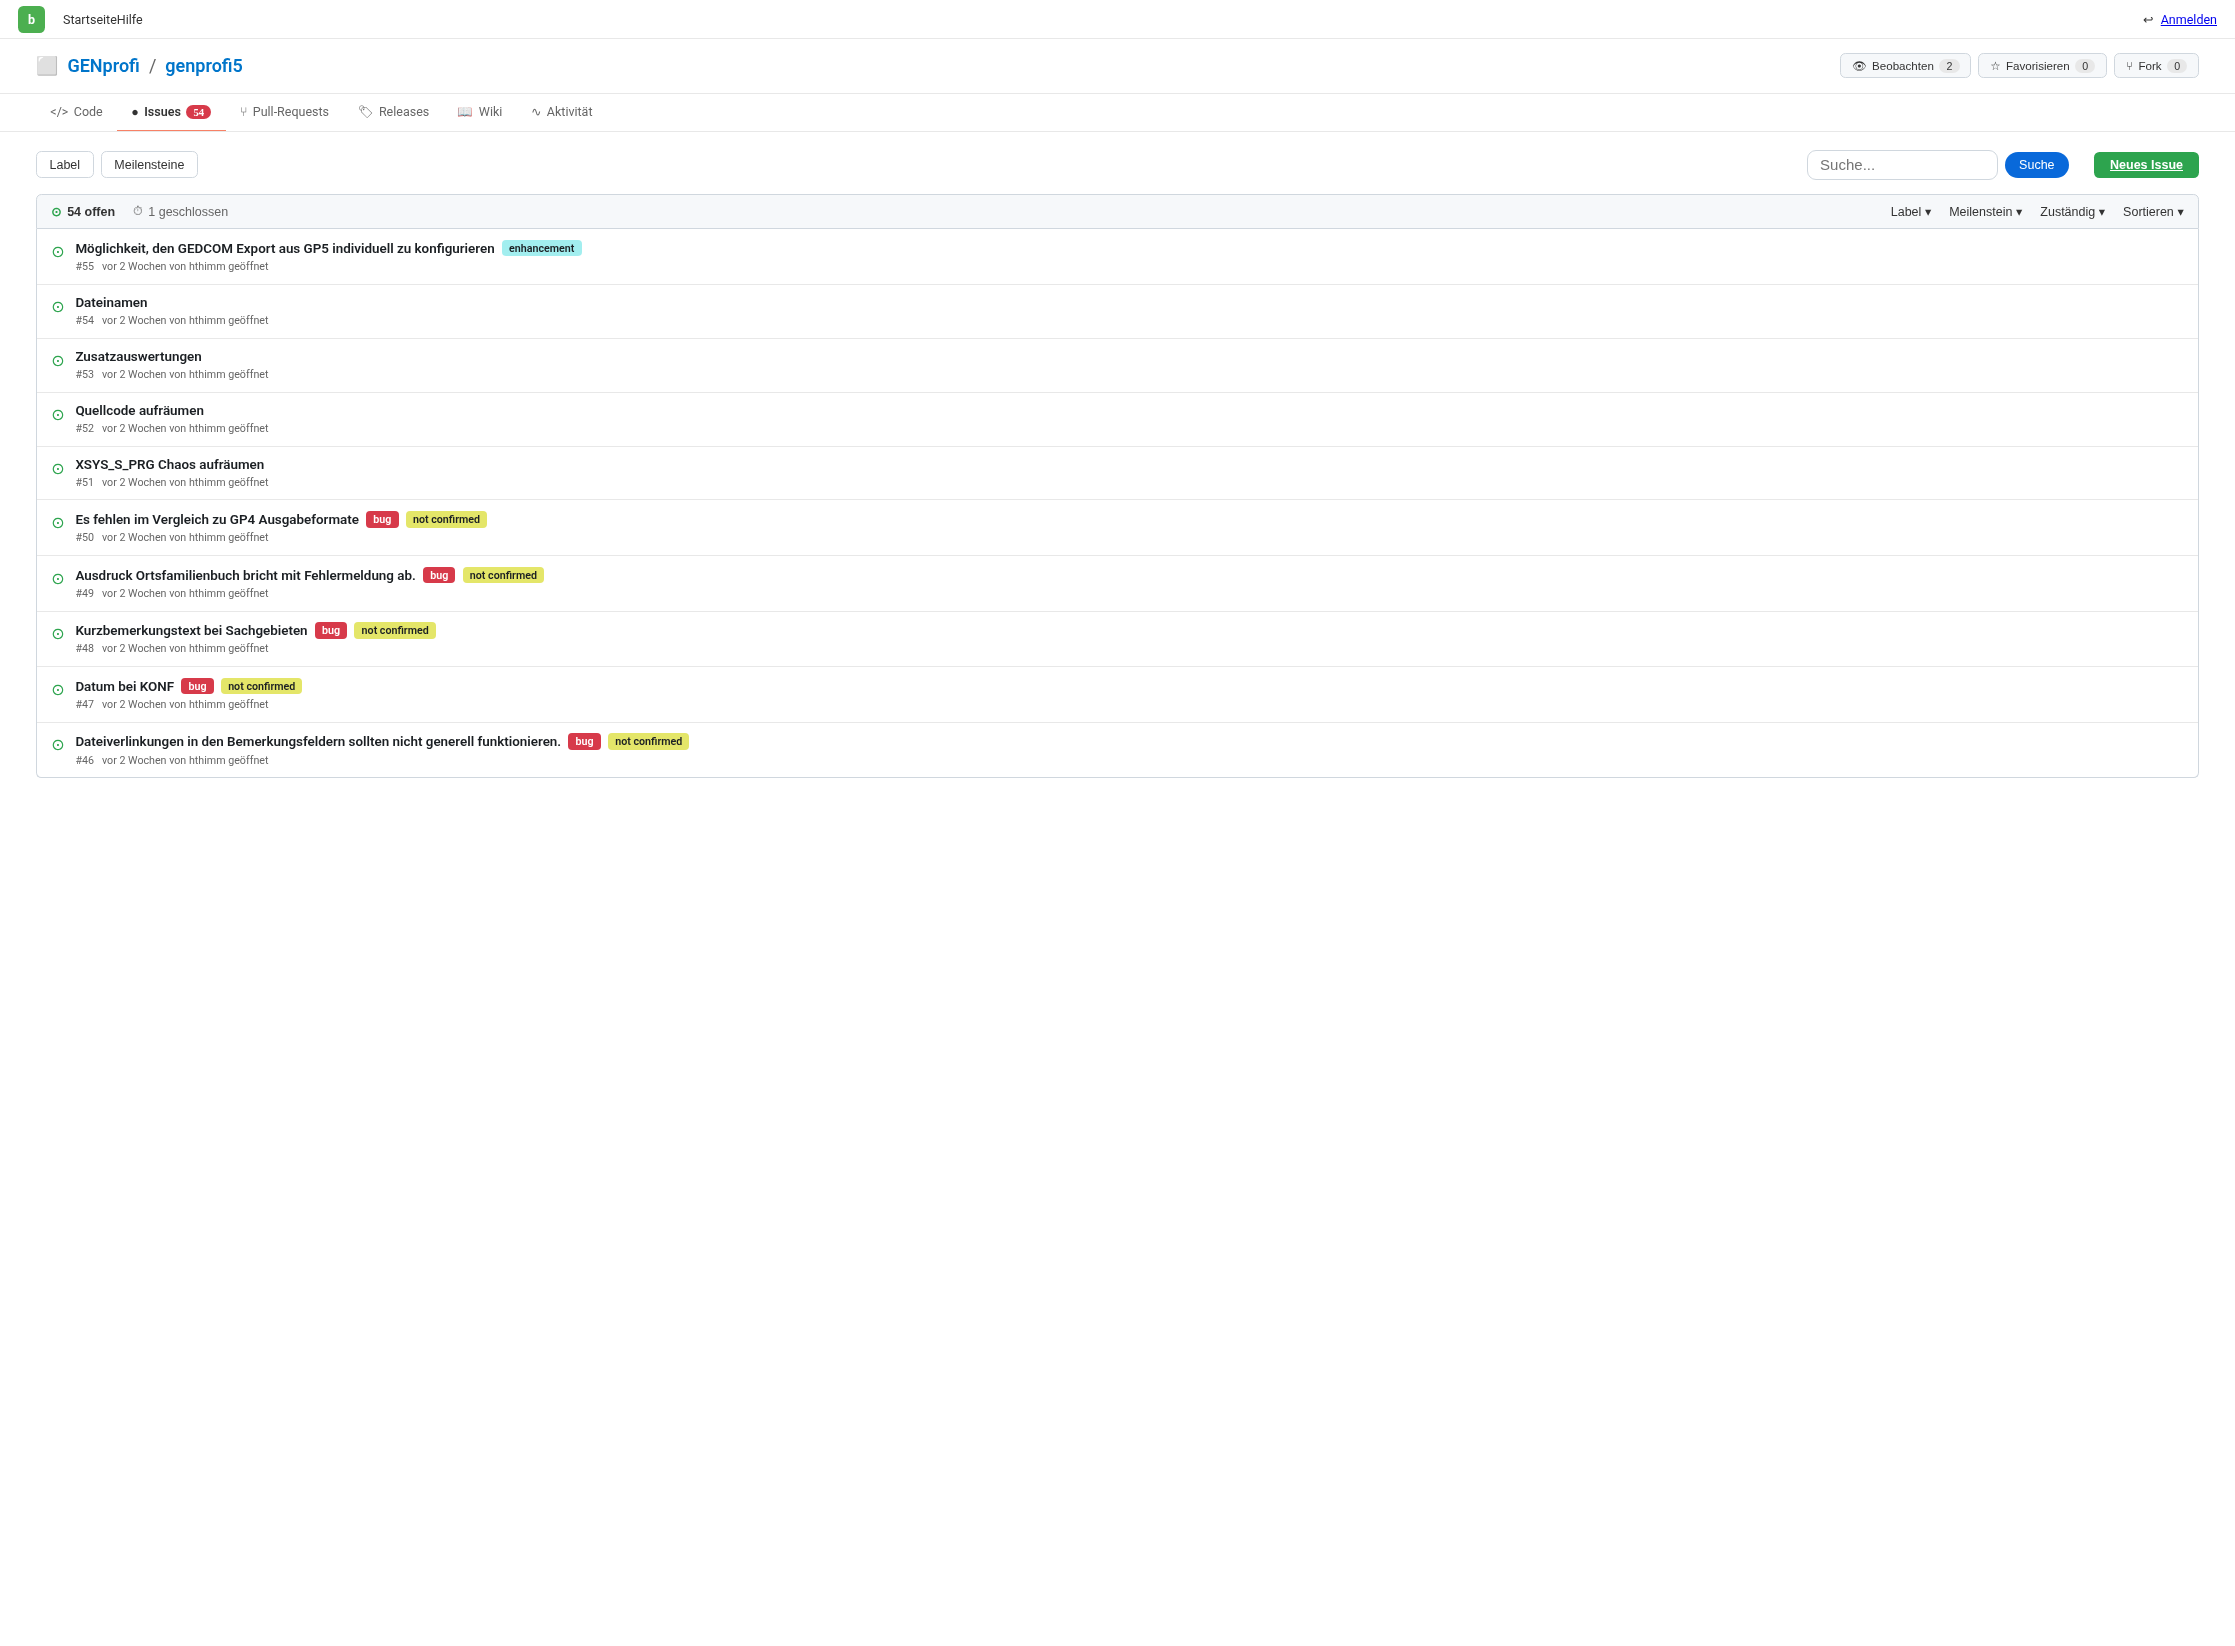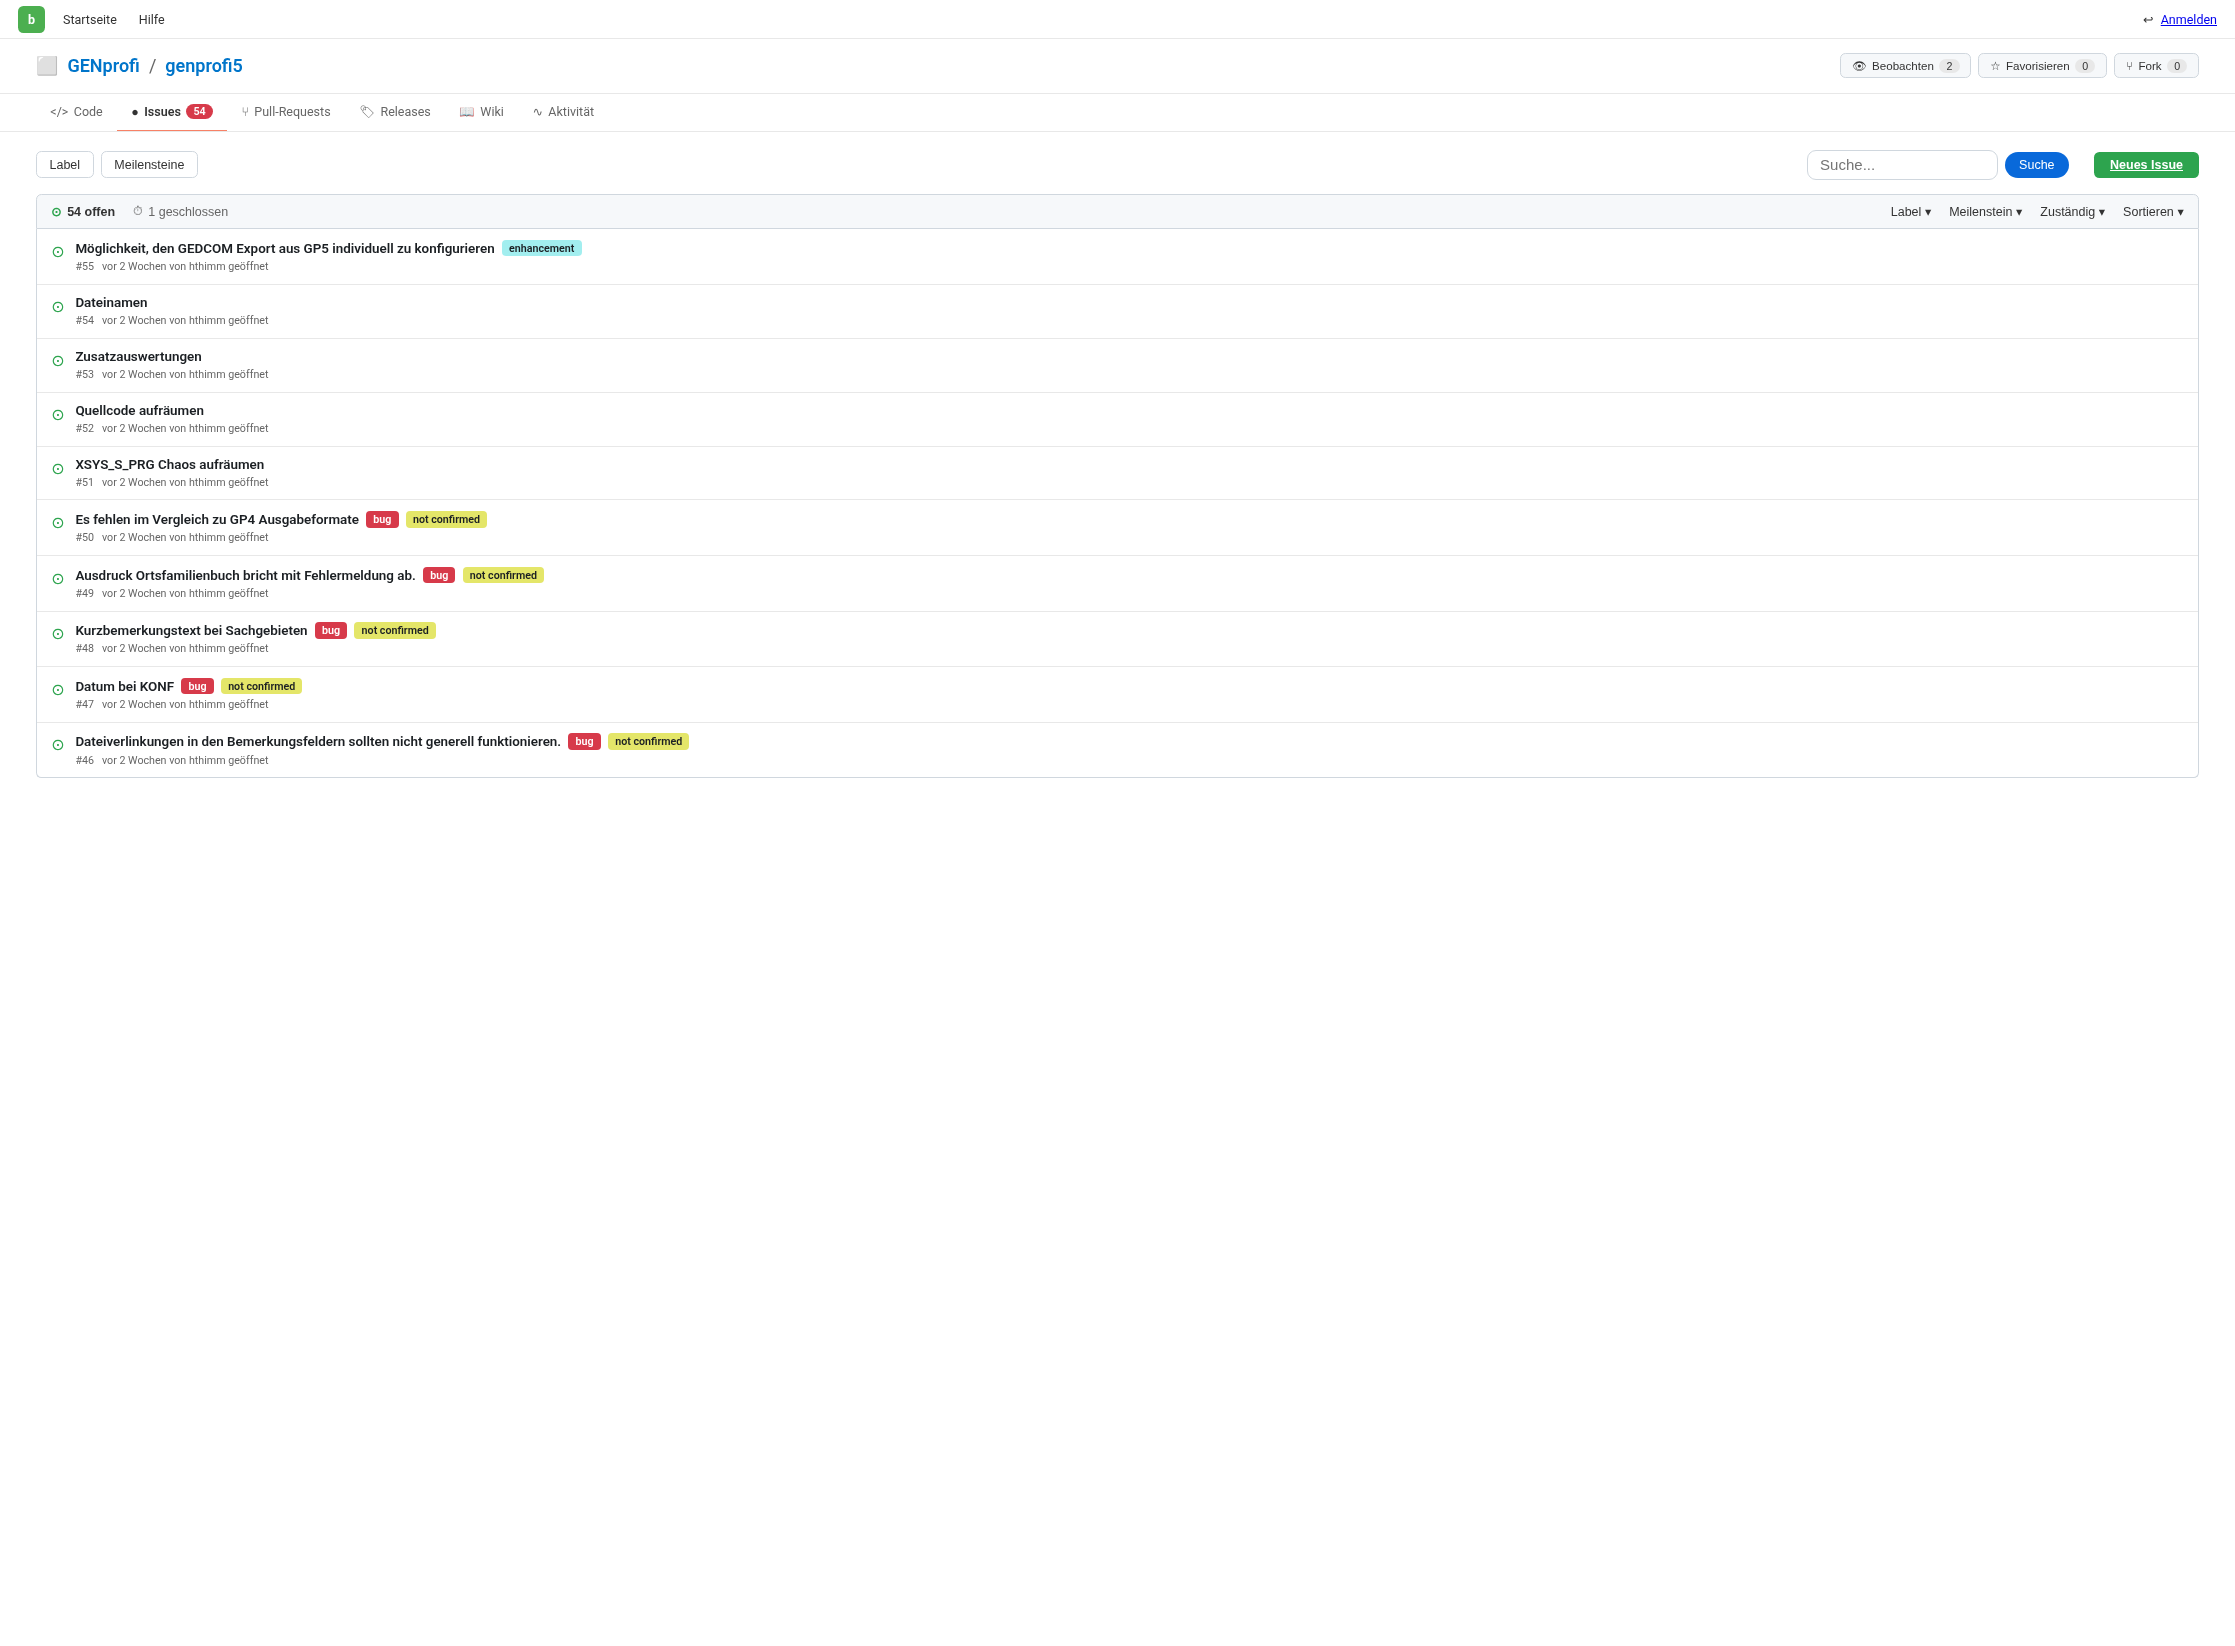--- a/index.html
+++ b/index.html
@@ -1,40 +1,40 @@
 <!DOCTYPE html>
 <html style="font-size:14.3px"><head>
   <meta charset="utf-8">
   <style>
     * { box-sizing: border-box; margin: 0; padding: 0; }
     body { font-family: -apple-system, BlinkMacSystemFont, 'Segoe UI', Roboto, sans-serif; font-size: 12.5px; color: #333; background: #fff; }
 
     
     .topnav { display: flex; align-items: center; padding: 0 18px; height: 39px; background: #fff; border-bottom: 0.9px solid #e8e8e8; }
     .topnav-logo { width: 27px; height: 27px; background: #4caf50; border-radius: 5.4px; display: flex; align-items: center; justify-content: center; margin-right: 18px; color: white; font-weight: bold; font-size: 12.5px; }
-    .topnav-links { display: flex; gap: 22px; }
+    .topnav-links { display: flex; gap: 0; }
     .topnav-links a { color: #333; text-decoration: none; font-size: 12.5px; }
     .topnav-right { margin-left: auto; display: flex; align-items: center; gap: 7.2px; color: #333; }
 
     
     .repo-header { padding: 14.3px 36px; display: flex; align-items: center; justify-content: space-between; border-bottom: 0.9px solid #e8e8e8; }
     .repo-title { display: flex; align-items: center; gap: 9px; }
     .repo-title .repo-icon { color: #888; font-size: 18px; }
     .repo-title a { color: #0075ca; text-decoration: none; font-size: 18px; font-weight: 600; text-align: center; }
     .repo-title span { color: #666; font-size: 18px; }
     .repo-actions { display: flex; gap: 7.2px; }
     .repo-btn { display: flex; align-items: center; gap: 5.4px; border: 0.9px solid #d0d7de; border-radius: 5.4px; padding: 4.5px 10.7px; background: #f6f8fa; cursor: pointer; font-size: 11.6px; color: #333; }
     .repo-btn .count { background: #e8e8e8; border-radius: 18px; padding: 0.9px 7.2px; font-size: 10.7px; }
 
     
     .tab-nav { display: flex; align-items: center; padding: 0 36px; border-bottom: 0.9px solid #e8e8e8; gap: 0; }
     .tab-item { display: flex; align-items: center; gap: 5.4px; padding: 10.7px 14.3px; color: #666; text-decoration: none; font-size: 12.5px; border-bottom: 1.8px solid transparent; cursor: pointer; }
     .tab-item.active { color: #333; border-bottom: 1.8px solid #f78166; font-weight: 600; }
     .tab-item .badge { background: #e8e8e8; border-radius: 18px; padding: 0.9px 7.2px; font-size: 10.7px; }
-    .tab-item.active .badge { background: #d73a4a; color: white; }
+    .tab-item.active .badge { background: #d73a4a; color: white; font-family: Liberation Serif, serif; }
 
     
     .content { padding: 18px 36px; }
 
     
     .filter-bar { display: flex; align-items: center; gap: 7.2px; margin-bottom: 14.3px; }
     .filter-btn { border: 0.9px solid #d0d7de; border-radius: 5.4px; padding: 5.4px 12.5px; background: #fff; cursor: pointer; font-size: 12.5px; color: #333; }
     .search-area { margin-left: auto; display: flex; gap: 7.2px; align-items: center; }
     .search-input { border: 0.9px solid #d0d7de; border-radius: 9px; padding: 5.4px 12.5px; width: 191px; font-size: 15px; color: #666; }
     .search-btn { background: #0969da; color: white; border: none; border-radius: 13px; padding: 6.3px 14.3px; font-size: 12.5px; cursor: pointer; }

